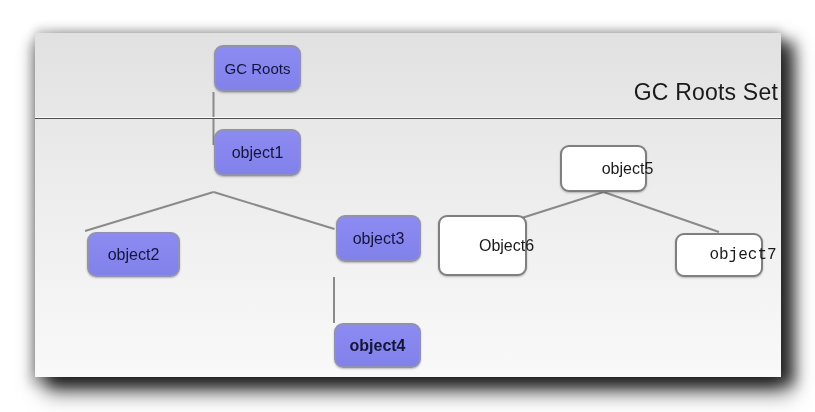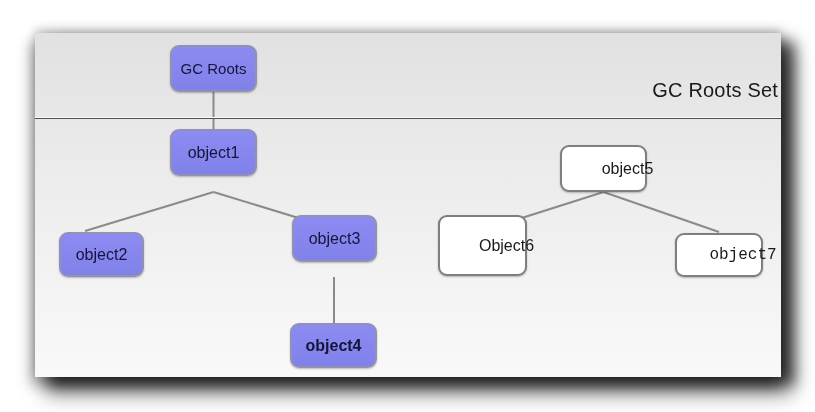--- a/index.html
+++ b/index.html
@@ -45,52 +45,53 @@
     left: 0; right: 0;
     top: 84px;
     height: 2px;
     background: #4f4f4f;
     border-top: 1px solid #fbfbfb;
   }
   .roots-set-label {
     position: absolute;
     top: 46px;
     right: 3px;
-    font-size: 20px;
+    font-size: 23px;
     font-weight: 500;
     color: #1a1a1a;
     letter-spacing: 0.2px;
     white-space: nowrap;
   }
   .node {
     position: absolute;
     display: flex;
     align-items: center;
     justify-content: center;
     border-radius: 9px;
     font-size: 16px;
     font-weight: 500;
     white-space: nowrap;
     box-shadow: 0 1px 2px rgba(0,0,0,0.25);
   }
   .node.reachable {
     background: linear-gradient(180deg, #8b8bf2 0%, #8181ea 100%);
     border: 2px solid #9191b4;
     color: #15153a;
+    margin-left: 44px;
   }
   .node.unreachable {
     background: #ffffff;
     border: 2px solid #7f7f7f;
     color: #1a1a1a;
     padding-left: 48px;
   }
   
   #node-gc-roots { left: 135px; top: 12px;  width: 87px; height: 47px; font-size: 15px; }
   #node-object1  { left: 135px; top: 96px; width: 87px; height: 47px; }
-  #node-object2  { left: 24px;   top: 199px; width: 85px; height: 45px; }
+  #node-object2  { left: 8px;   top: 199px; width: 93px; height: 45px; }
   #node-object3  { left: 257px; top: 182px; width: 85px; height: 47px; }
   #node-object4  { left: 255px; top: 290px; width: 87px; height: 45px; font-weight: bold; }
   #node-object5  { left: 525px; top: 112px; width: 87px; height: 47px; }
   #node-object6  { left: 403px; top: 182px; width: 89px; height: 61px; }
   #node-object7  { left: 640px; top: 200px; width: 88px; height: 44px; font-family: Liberation Mono, monospace; }
 </style>
 </head>
 <body>
 
 <div class="stage">

